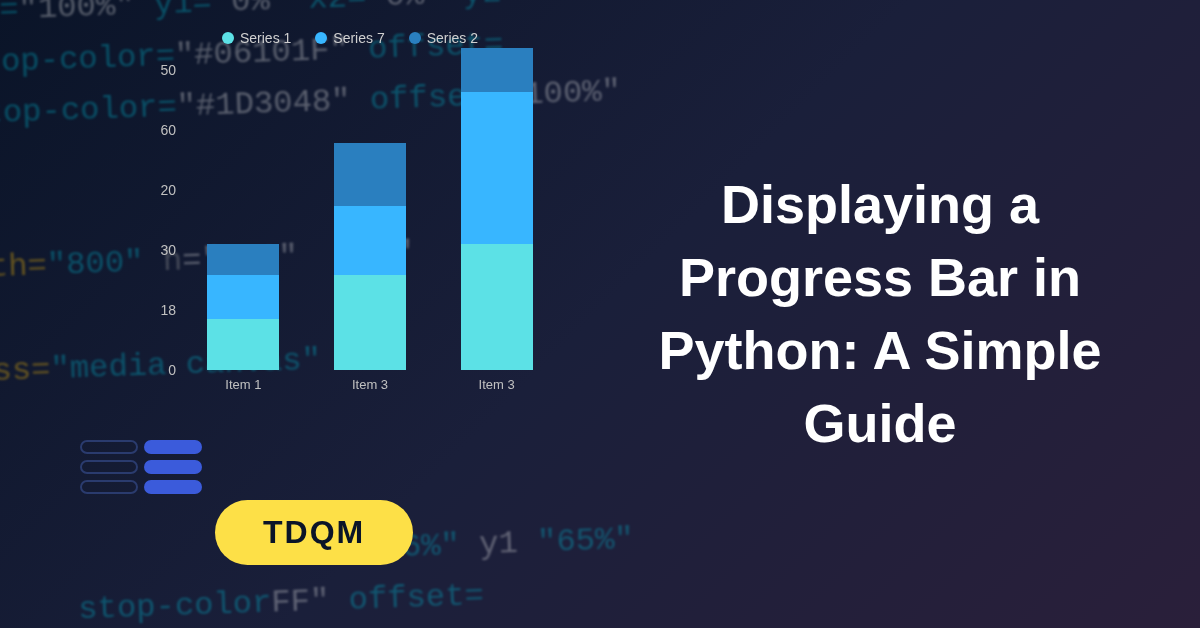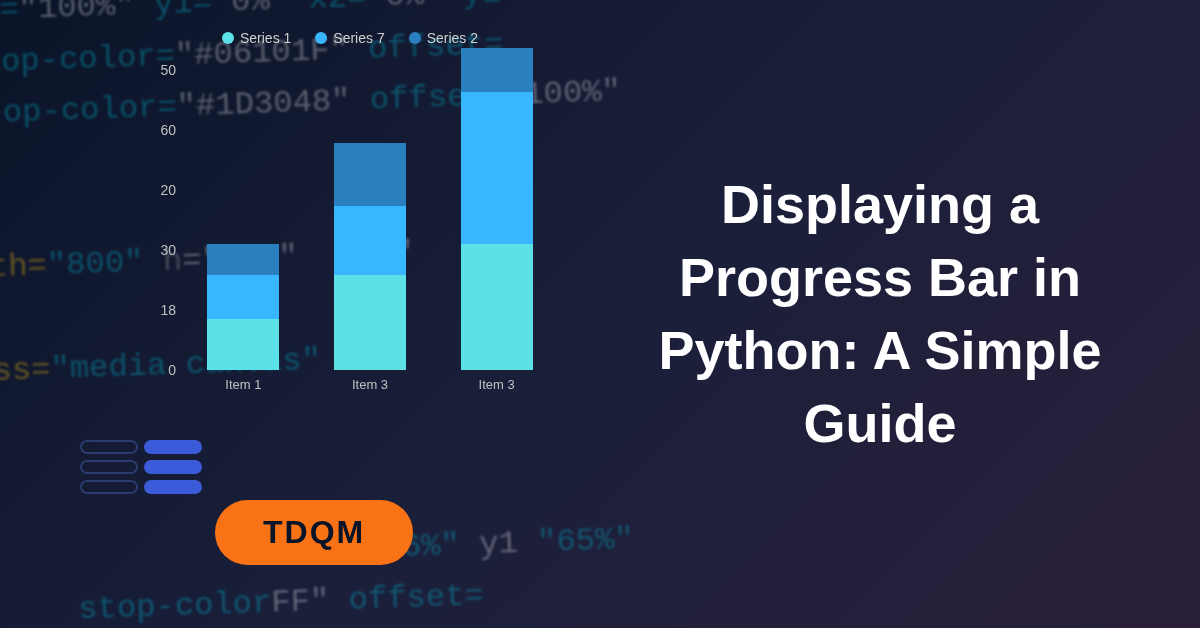--- a/index.html
+++ b/index.html
@@ -129,21 +129,21 @@
     }
     .stack-col { display: flex; flex-direction: column; gap: 6px; }
     .stack-bar {
       width: 58px; height: 14px; border-radius: 8px;
     }
 
     .pill {
       position: absolute;
       left: 215px;
       top: 500px;
-      background: #f97316;
+      background: #fde047;
       color: #0a1428;
       font-size: 32px;
       font-weight: 700;
       padding: 14px 48px;
       border-radius: 999px;
       letter-spacing: 2px;
     }
   </style>
 </head>
 <body>

